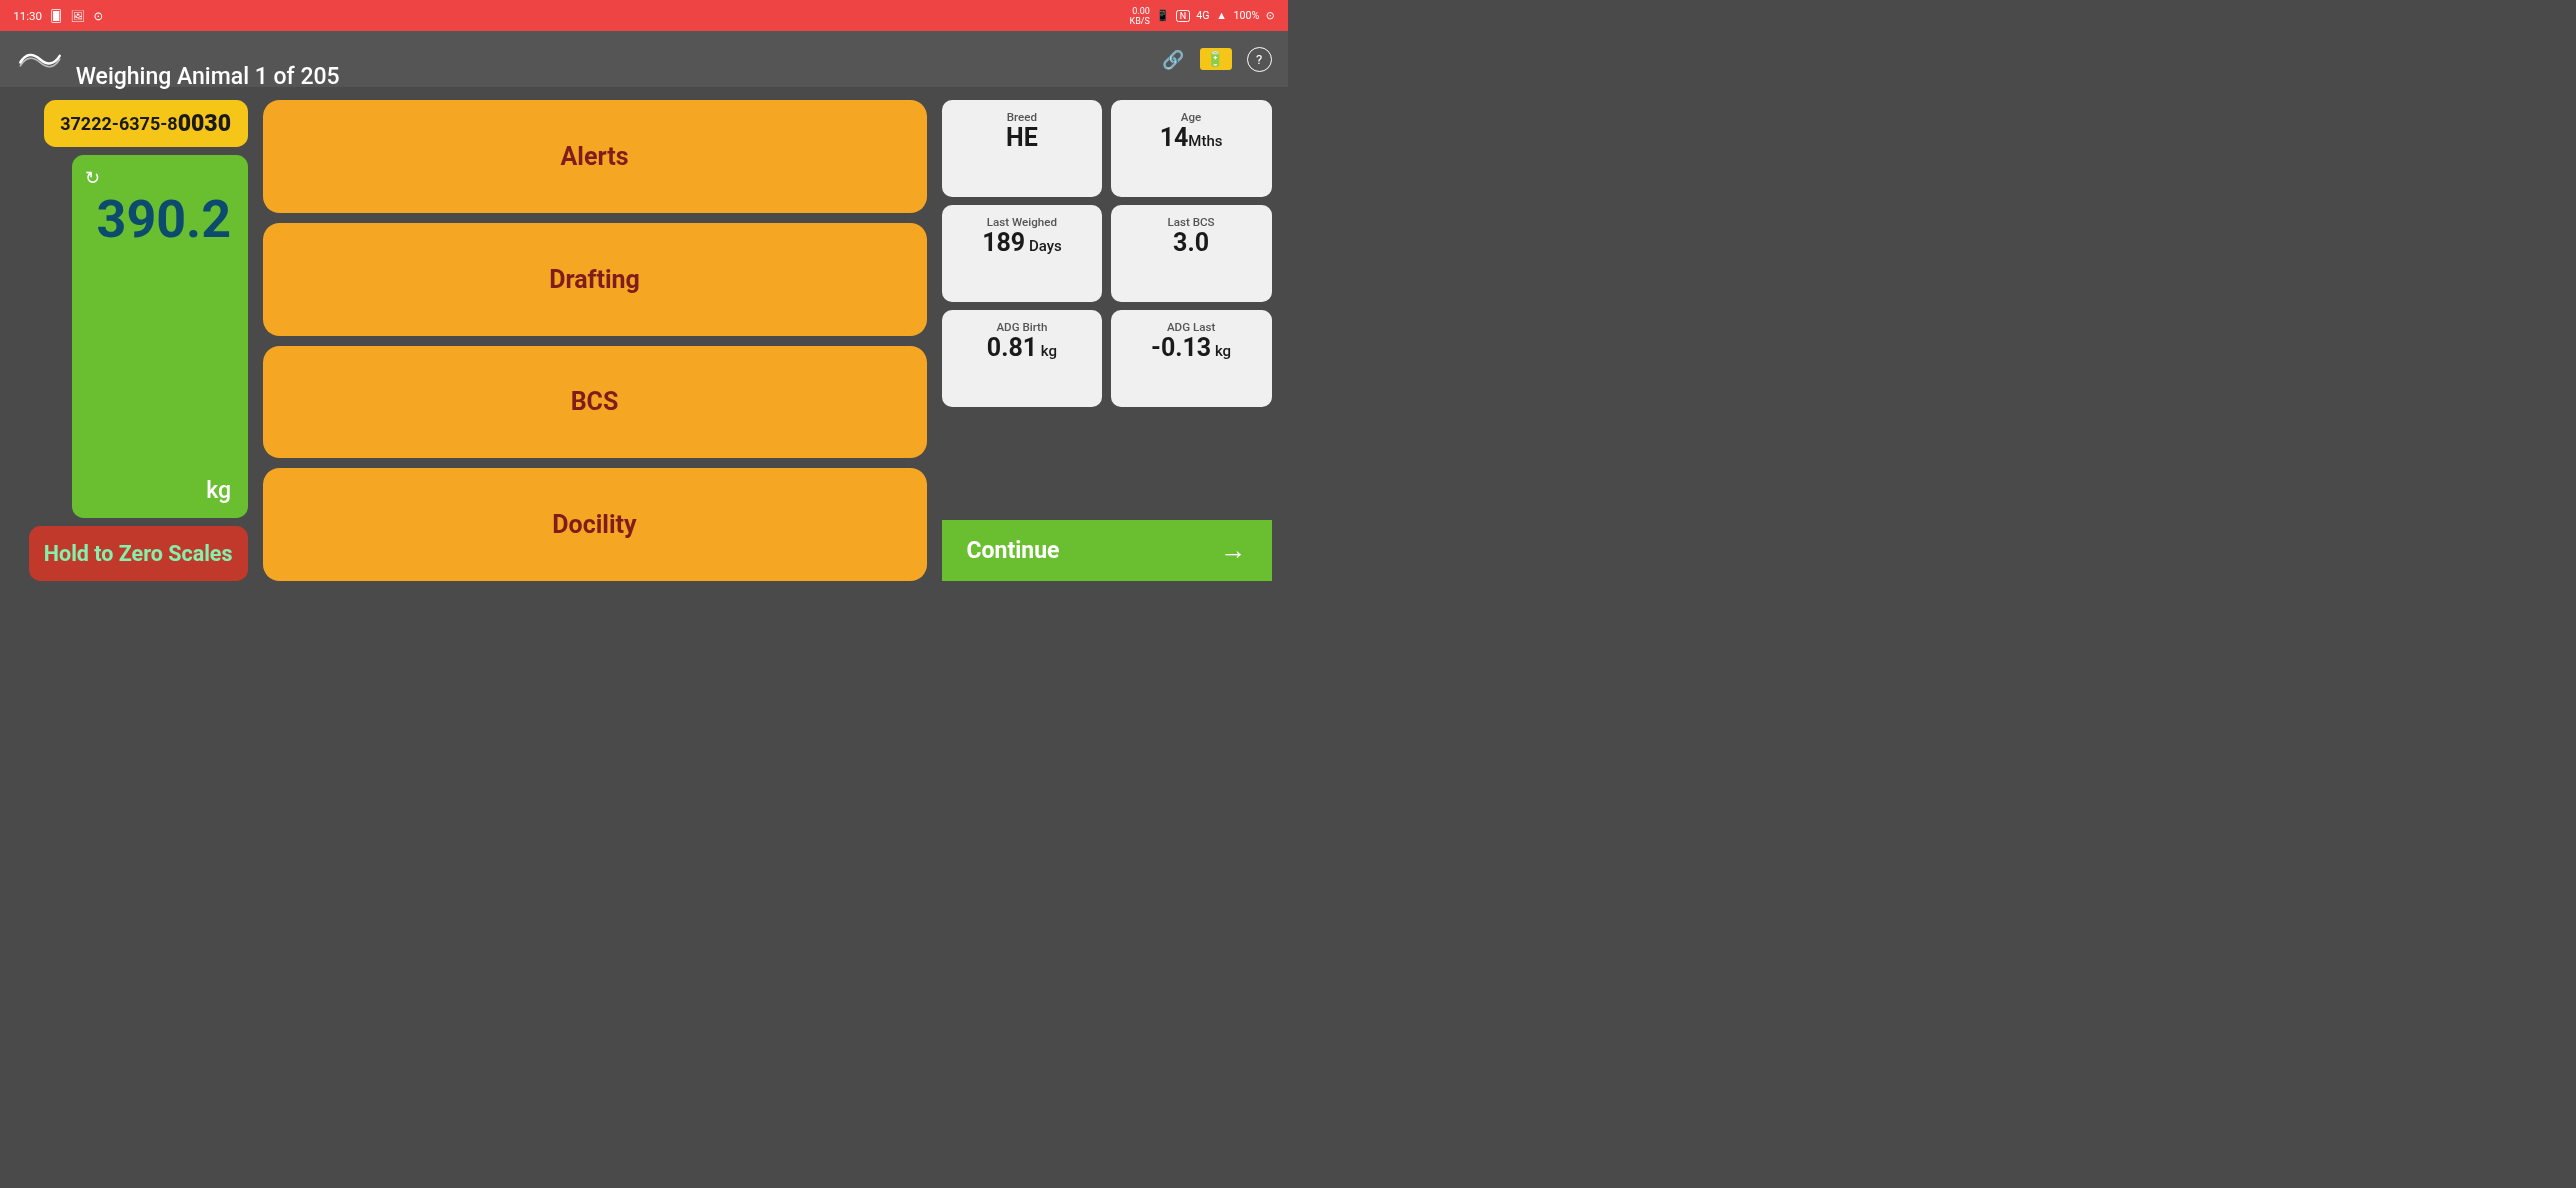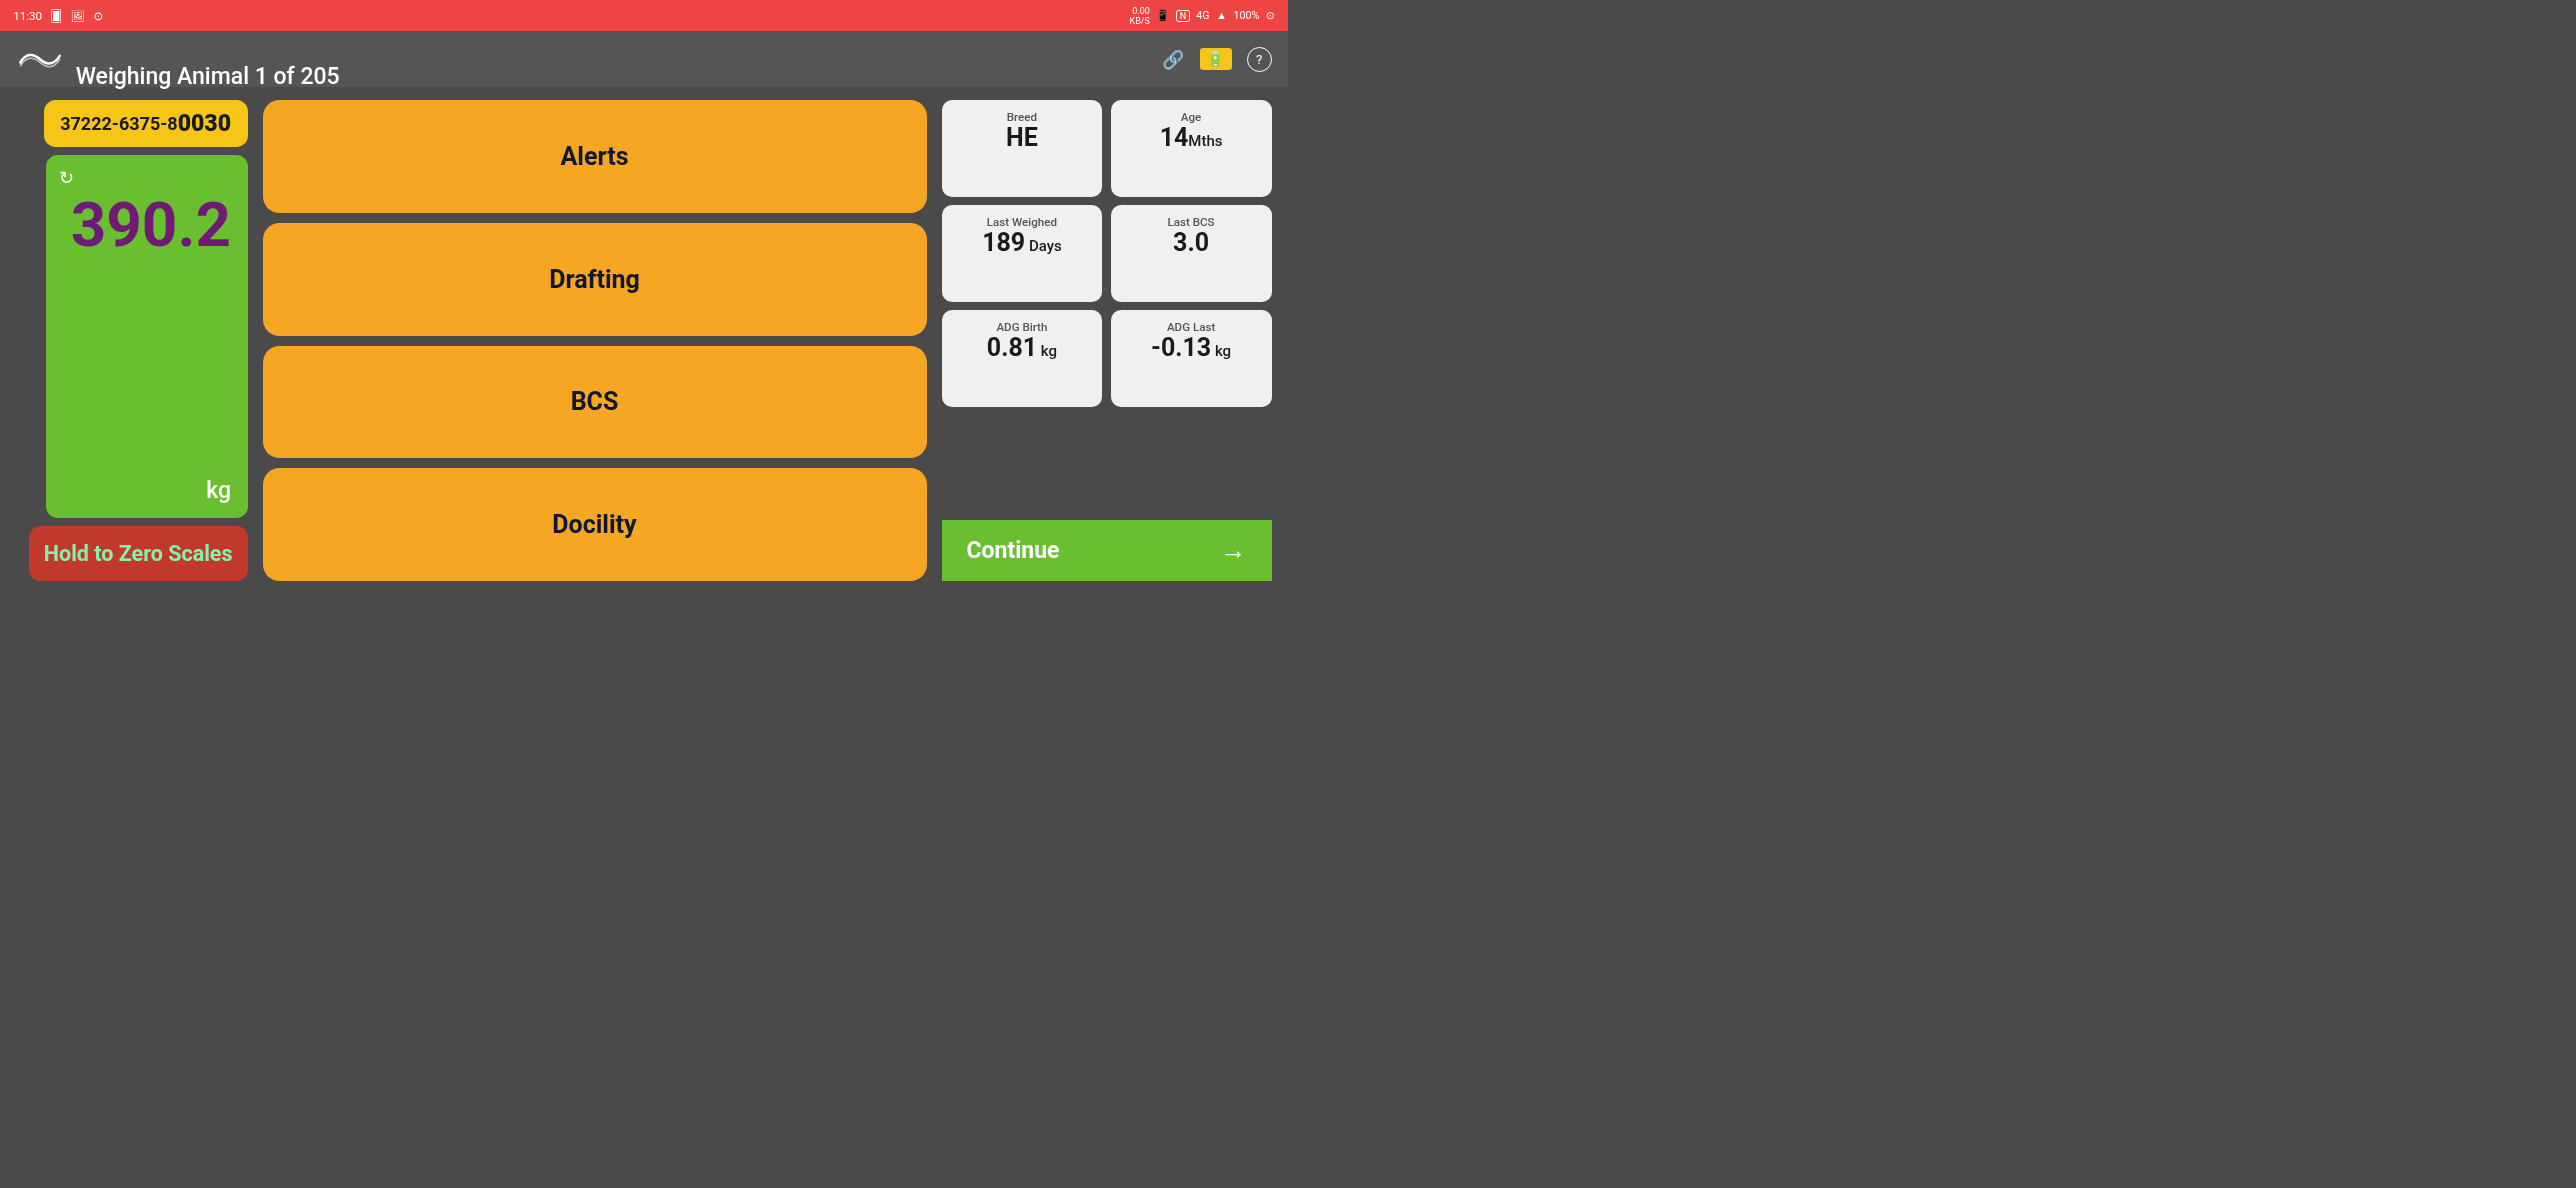--- a/index.html
+++ b/index.html
@@ -100,22 +100,22 @@
       min-height: 0;
     }
     .refresh-icon {
       color: white;
       font-size: 18px;
       position: absolute;
       top: 11.6px;
       left: 13.2px;
     }
     .weight-value {
-      color: #701a75;
-      font-size: 62px;
+      color: #0c4a6e;
+      font-size: 52px;
       font-weight: 700;
       line-height: 1;
       text-align: left;
       margin-top: 25px;
       padding-left: 8.3px;
     }
     .weight-unit {
       color: white;
       font-size: 23px;
       font-weight: 500;
@@ -143,21 +143,21 @@
       gap: 10px;
       flex: 1;
       justify-content: center;
     }
 
     .action-btn {
       background: #f5a623;
       border-radius: 16.5px;
       padding: 16.5px 25px;
       text-align: center;
-      color: #0f172a;
+      color: #7f1d1d;
       font-size: 25px;
       font-weight: 700;
       cursor: pointer;
       user-select: none;
       flex: 1;
       display: flex;
       align-items: center;
       justify-content: center;
     }
 

